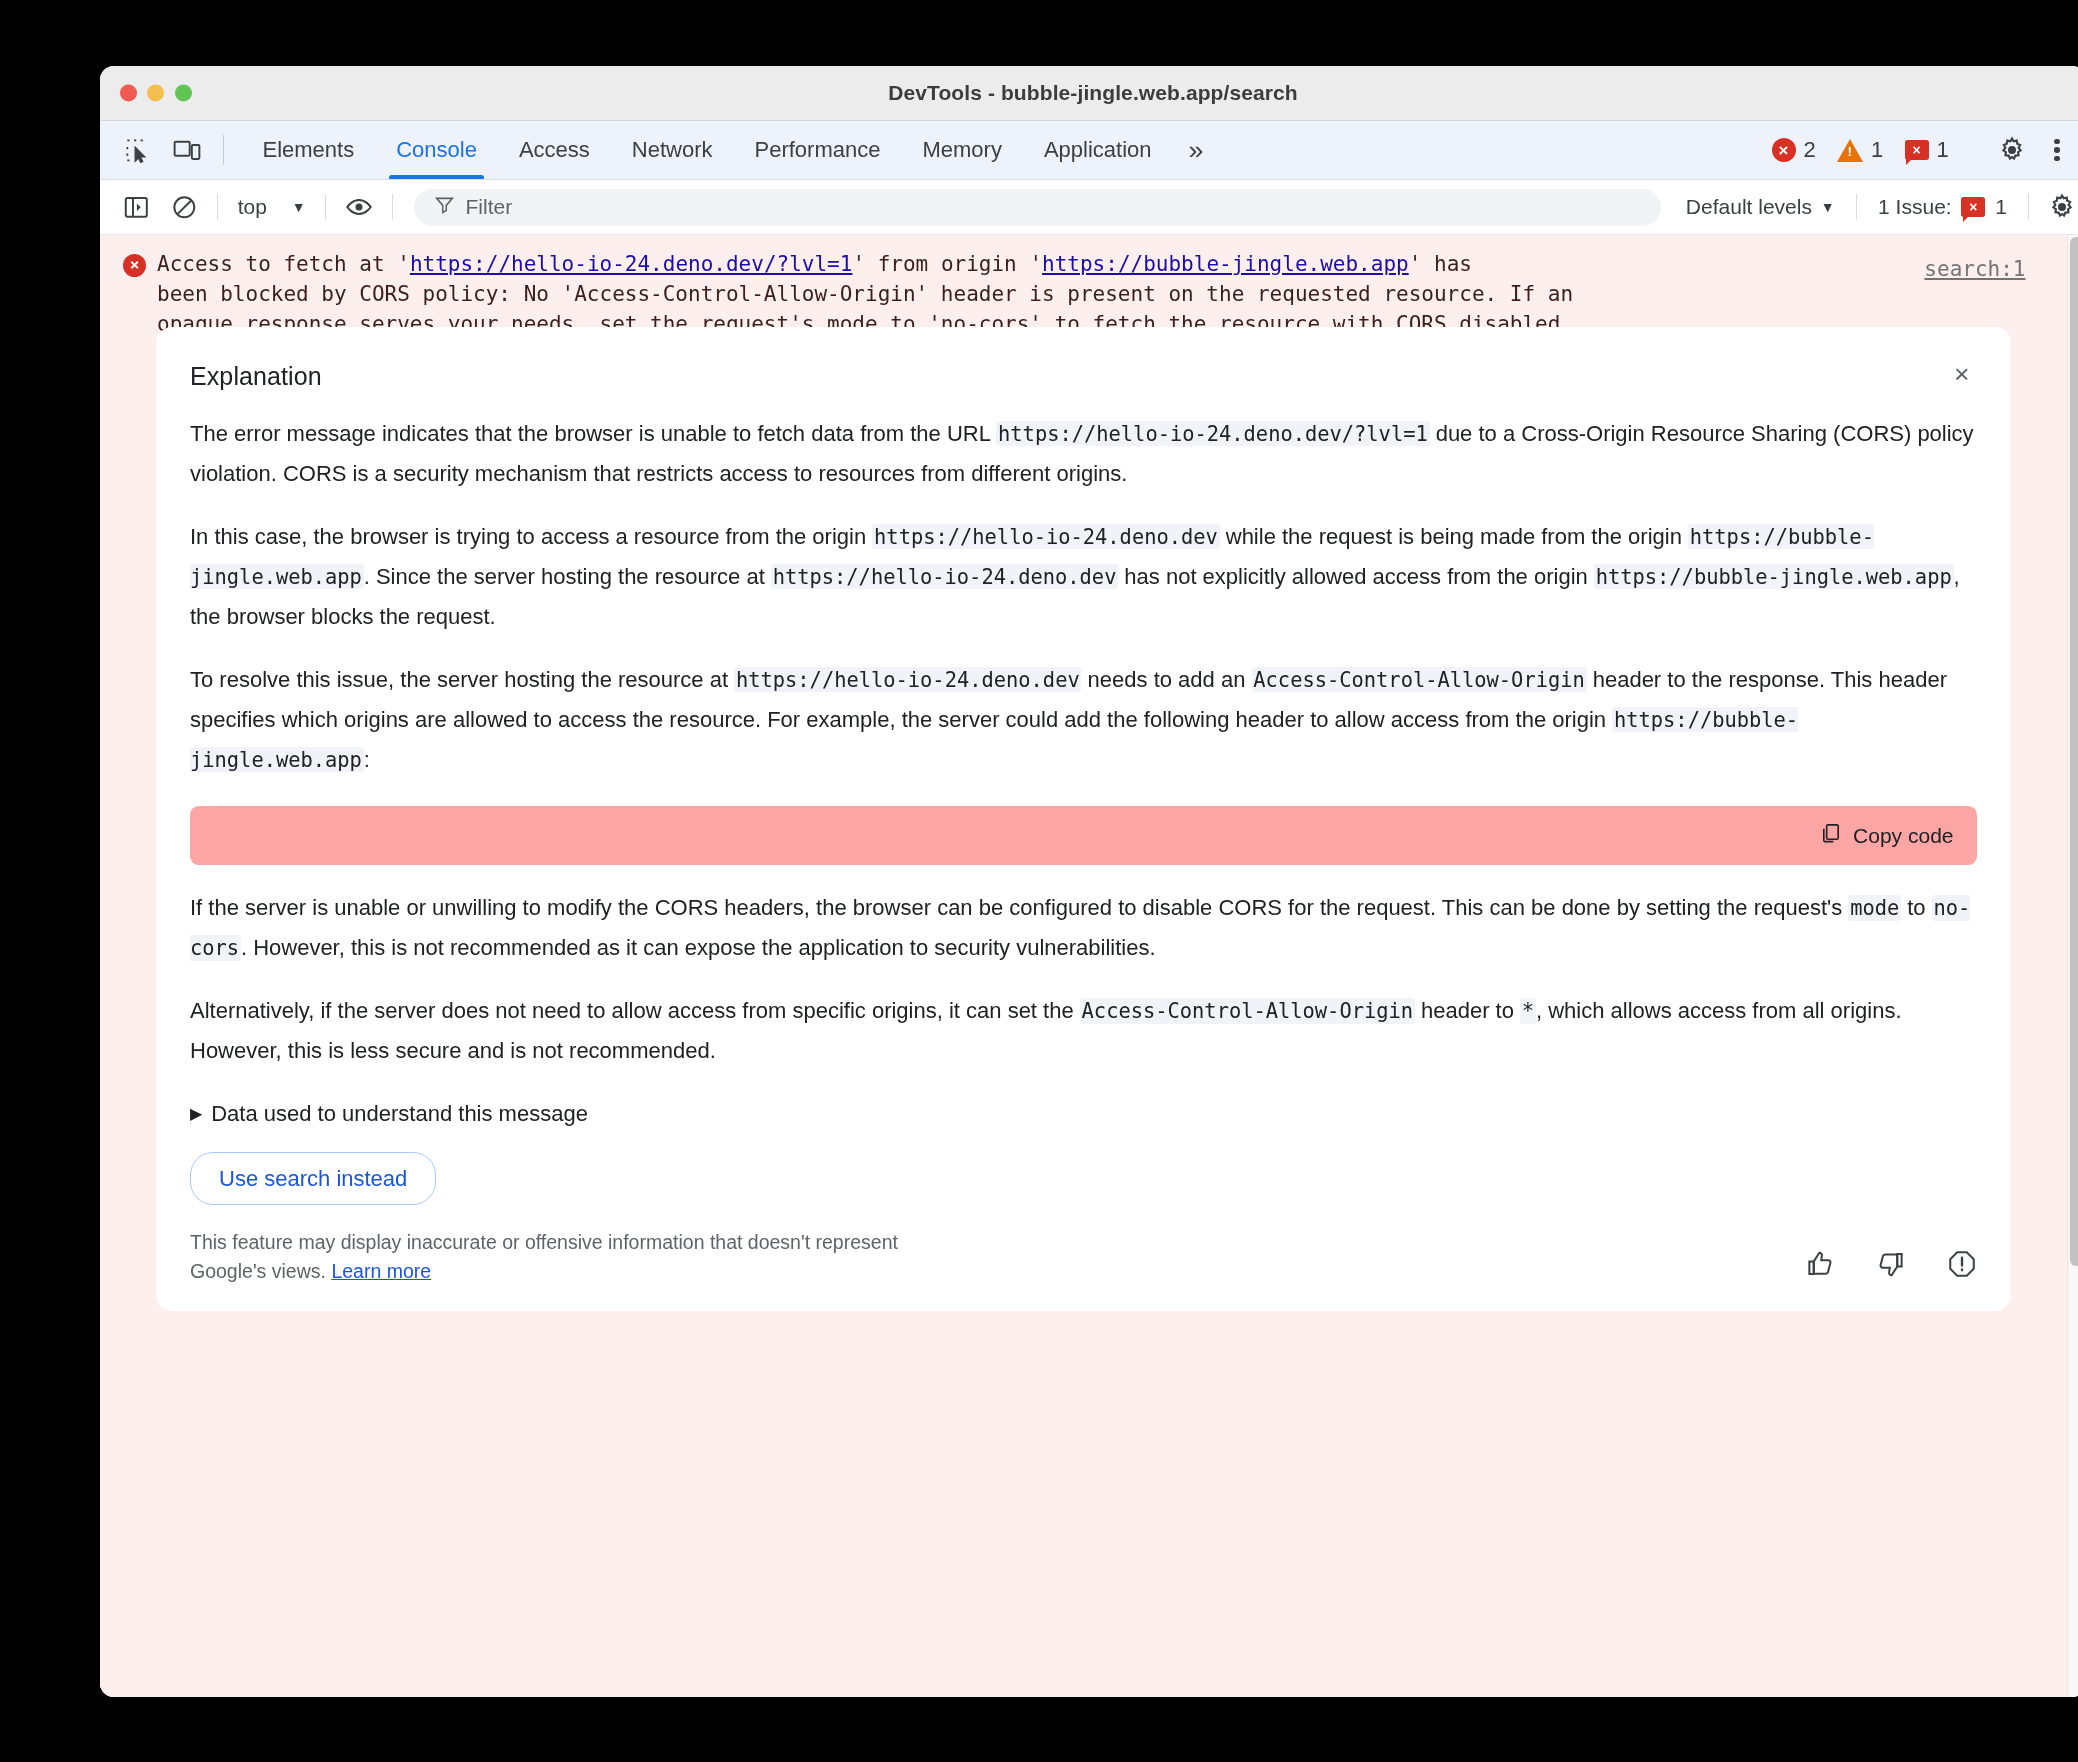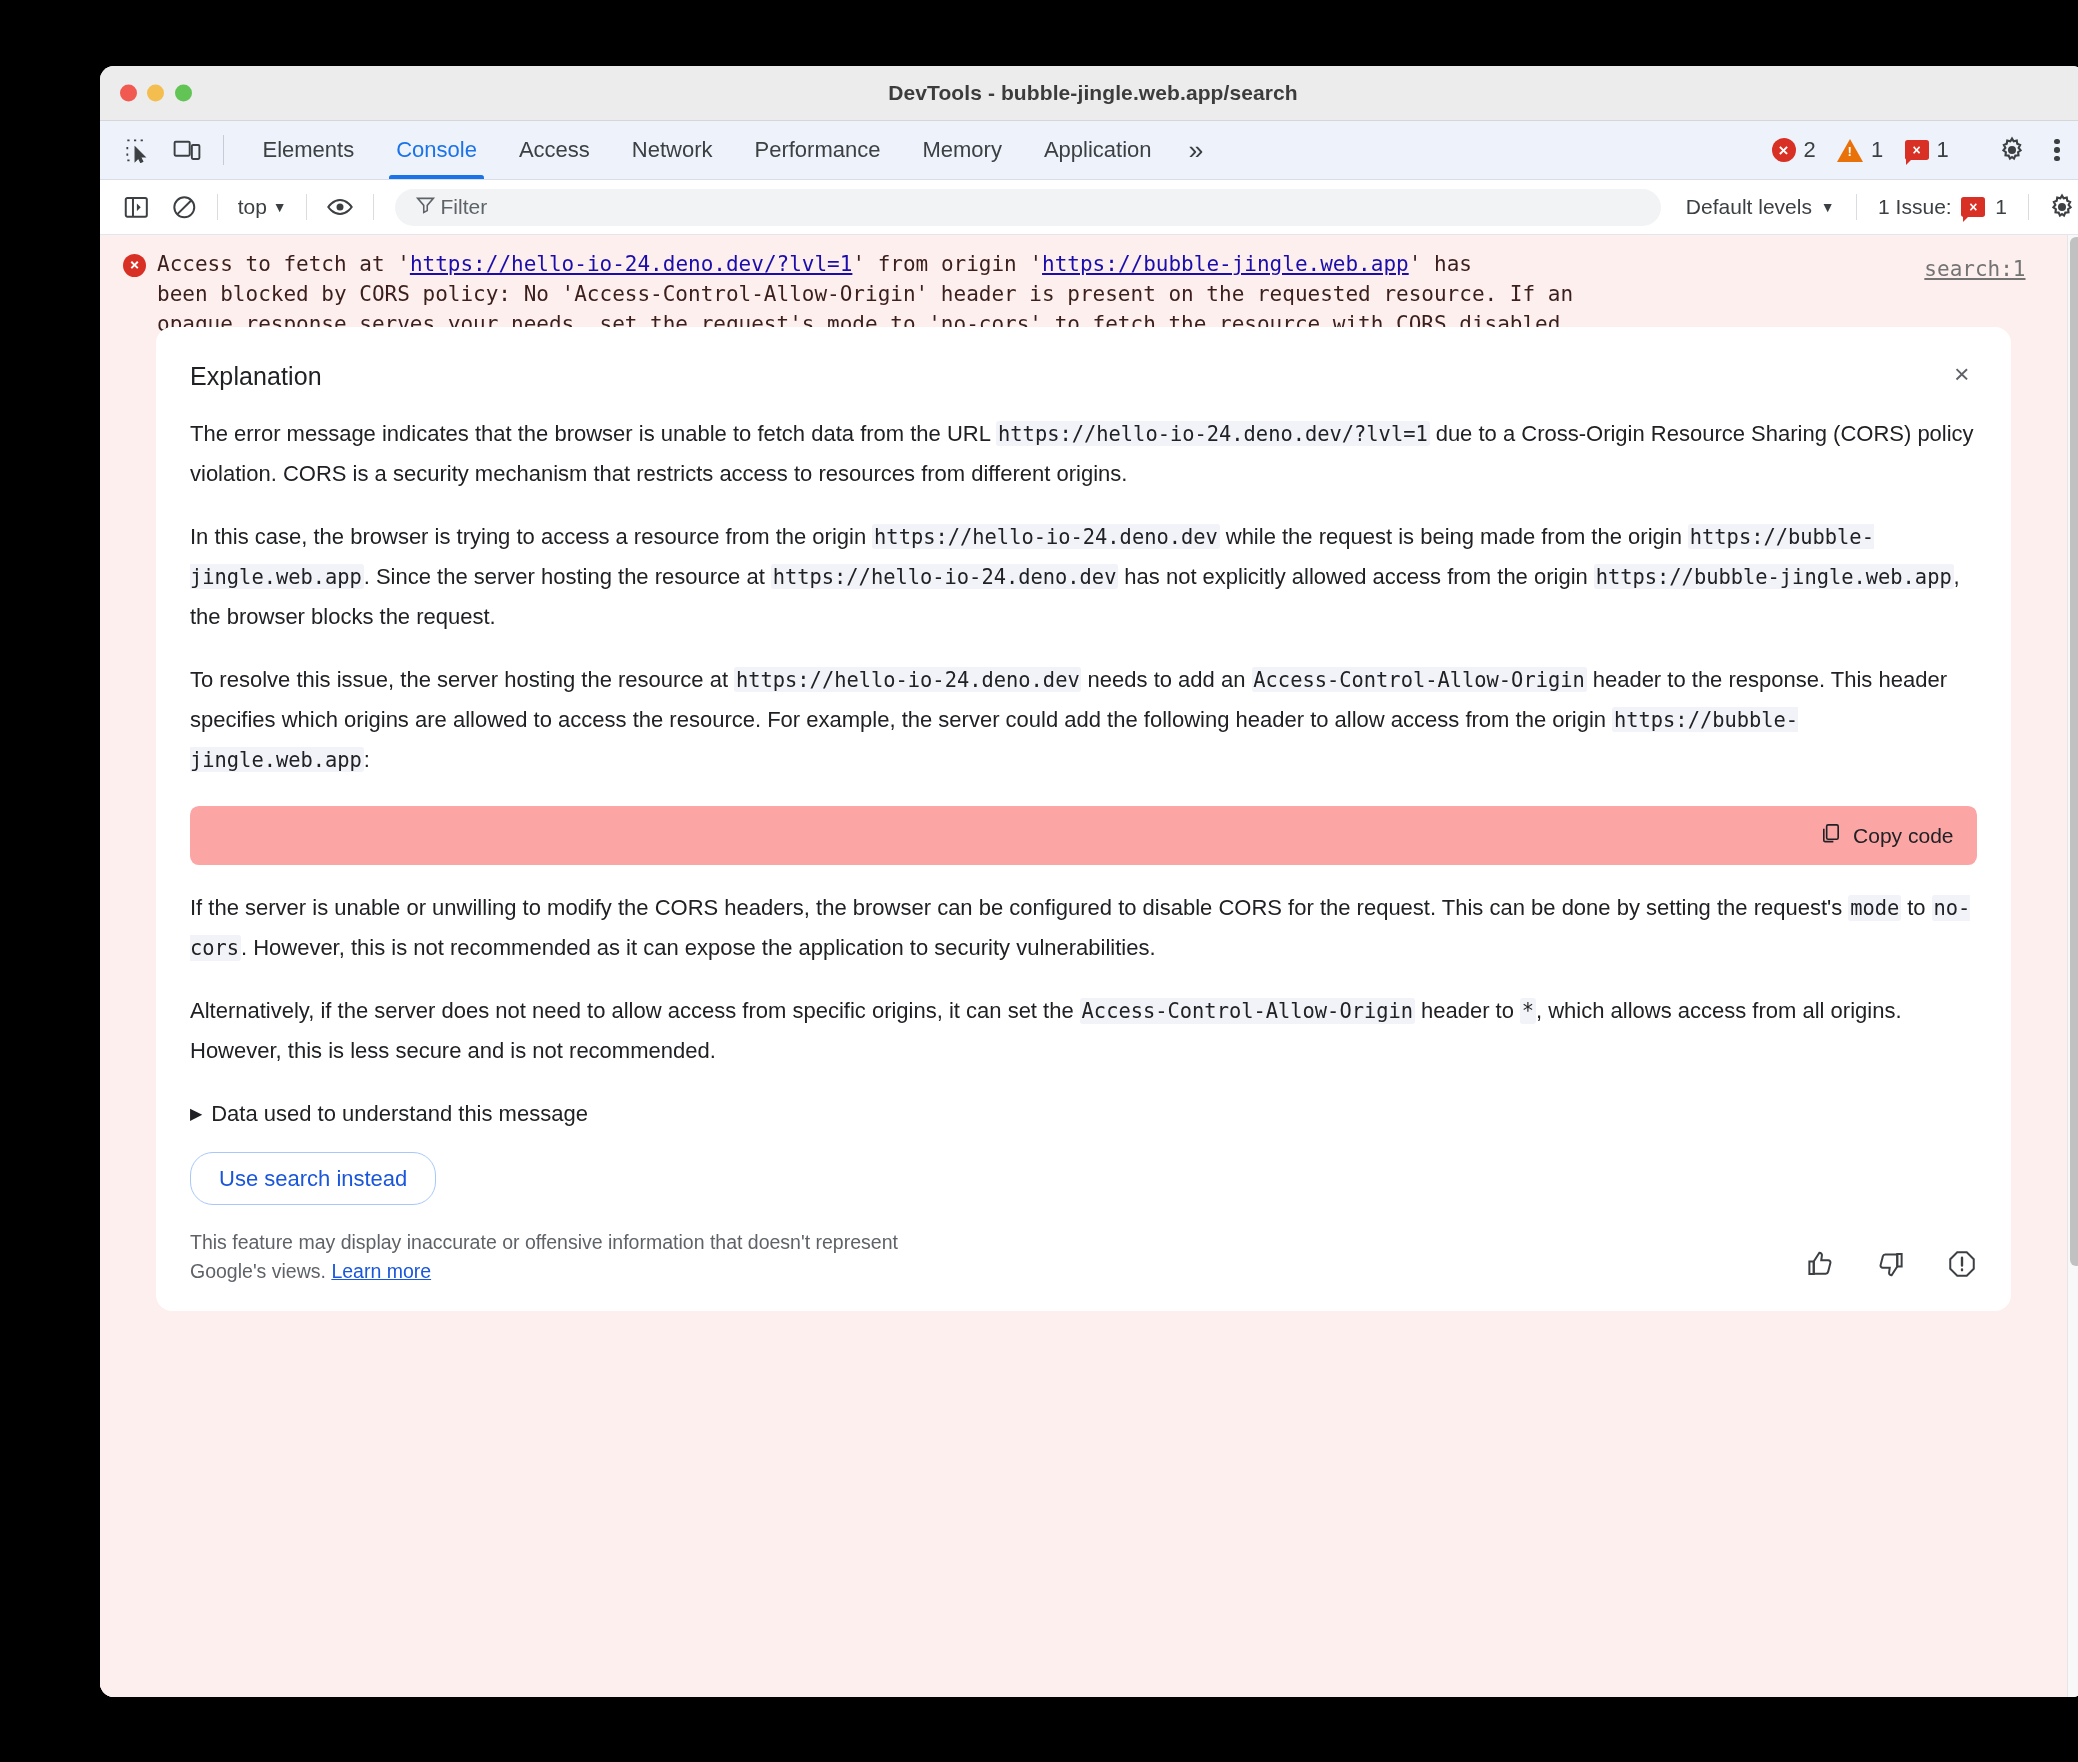--- a/index.html
+++ b/index.html
@@ -142,32 +142,32 @@
     display: flex; align-items: center;
     padding-left: 12.4px;
   }
   .cb-icon {
     width: 48px; height: 48px;
     display: flex; align-items: center; justify-content: center;
     color: #3c4043;
   }
   .cb-sep { width: 0.9px; height: 26.6px; background: #dadce0; margin: 0 8.9px; }
   .ctx-select {
-    display: flex; align-items: center; gap: 6px;
+    display: flex; align-items: center; gap: 25px;
     padding: 0 10.6px; font-size: 21px; color: #3c4043;
   }
   .caret { font-size: 14px; line-height: 1; }
   .filter-box {
     flex: 1;
     height: 37px;
     margin: 0 12.4px;
     background: #f1f3f4;
     border-radius: 18.6px;
     display: flex; align-items: center;
-    padding: 0 19.5px; gap: 5px;
+    padding: 0 19.5px; gap: 11px;
     color: #5f6368;
     font-size: 21px;
   }
   .levels {
     display: flex; align-items: center; gap: 8.9px;
     padding: 0 12.4px; font-size: 21px; color: #3c4043;
     white-space: nowrap;
   }
   .issues {
     display: flex; align-items: center; gap: 9.8px;

